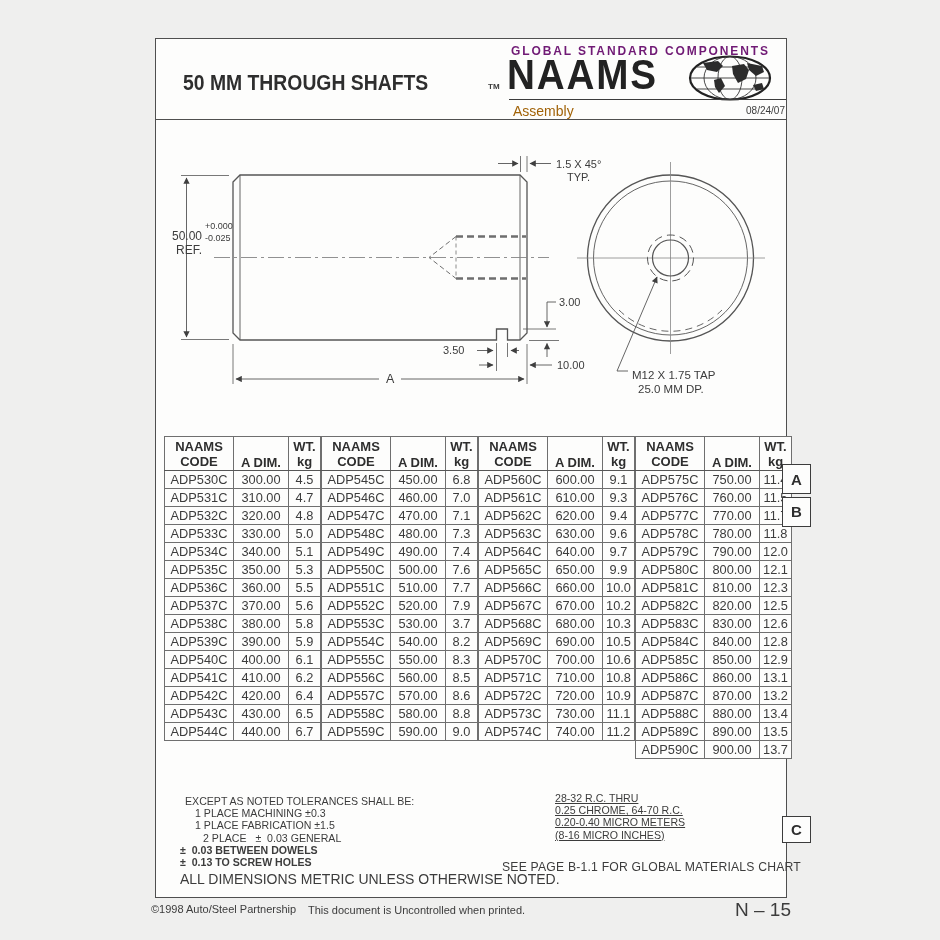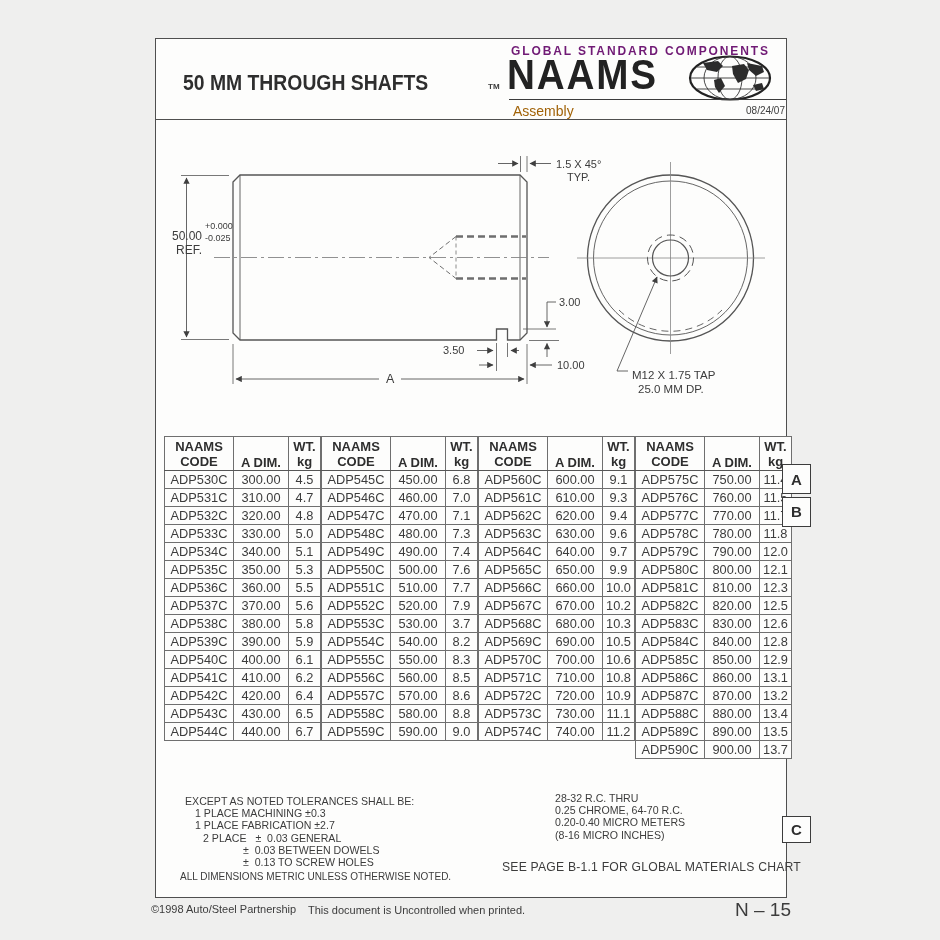--- a/index.html
+++ b/index.html
@@ -40,24 +40,24 @@
   th.h-wt{width:29px;vertical-align:middle;margin-top:8px;}
   th .tl{display:block;line-height:15px;}
   
   .zone{position:absolute;width:27px;height:28px;border:1.8px solid #3c3c3c;background:#fdfdfc;
         font-size:15px;font-weight:bold;display:flex;align-items:center;justify-content:center;color:#2e2e2e;}
   
   .notes-left{left:180px;top:795px;font-size:10.6px;line-height:12.2px;white-space:nowrap;}
   .tol-0{margin-left:5px;}
   .tol-1,.tol-2{margin-left:15px;}
   .tol-3{margin-left:23px;}
-  .tol-4,.tol-5{margin-left:63px;}
-  .all-dims{left:180px;top:871px;font-size:10px;white-space:nowrap;}
+  .tol-4,.tol-5{font-weight:bold;}
+  .all-dims{left:180px;top:871px;font-size:14px;white-space:nowrap;}
   .notes-right{left:502px;top:792px;font-size:10.6px;line-height:12.2px;white-space:nowrap;}
-  .mat-cont{margin-left:53px;}
+  .mat-cont{margin-left:53px;text-decoration:underline;}
   .tolstack{display:inline-block;font-size:6.5px;line-height:6.5px;vertical-align:2px;
             margin:0 2px;text-align:left;}
   .see-page{left:502px;top:860px;font-size:12.2px;white-space:nowrap;letter-spacing:0.2px;}
   
   .foot-copy{left:151px;top:903px;font-size:11px;}
   .foot-uncontrolled{left:308px;top:904px;font-size:11px;}
   .foot-page{left:735px;top:899px;font-size:19px;}
 </style>
 </head>
 <body>
@@ -540,21 +540,21 @@
   </table>
 </div>
 
 <div class="zone" style="left:782px;top:464px;">A</div>
 <div class="zone" style="left:782px;top:496.5px;">B</div>
 <div class="zone" style="left:782px;top:816px;height:25px;">C</div>
 
 <div class="abs notes-left" id="tol-lines">
     <div class="tol-0">EXCEPT AS NOTED TOLERANCES SHALL BE:</div>
     <div class="tol-1">1 PLACE MACHINING ±0.3</div>
-    <div class="tol-2">1 PLACE FABRICATION ±2.7</div>
+    <div class="tol-2">1 PLACE FABRICATION ±1.5</div>
     <div class="tol-3">2 PLACE&nbsp;&nbsp; ±&nbsp; 0.03 GENERAL</div>
     <div class="tol-4">±&nbsp; 0.03 BETWEEN DOWELS</div>
     <div class="tol-5">±&nbsp; 0.13 TO SCREW HOLES</div>
   </div>
 <div class="abs all-dims">ALL DIMENSIONS METRIC UNLESS OTHERWISE NOTED.</div>
 
 <div class="abs notes-right">
   <div class="mat-cont" id="mat-lines">
       <div>28-32 R.C. THRU</div>
       <div>0.25 CHROME, 64-70 R.C.</div>

